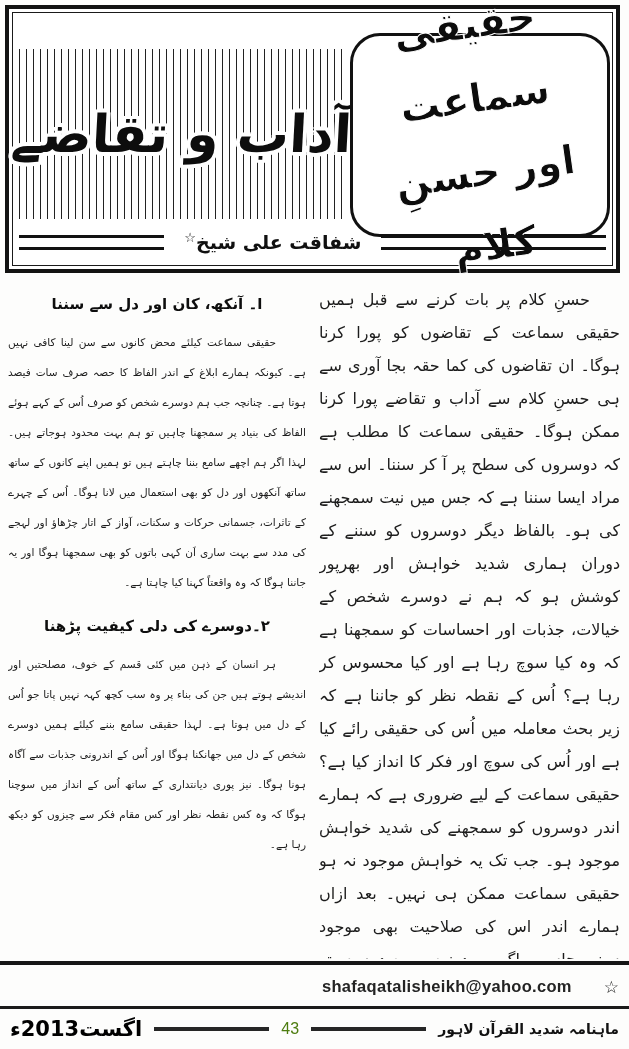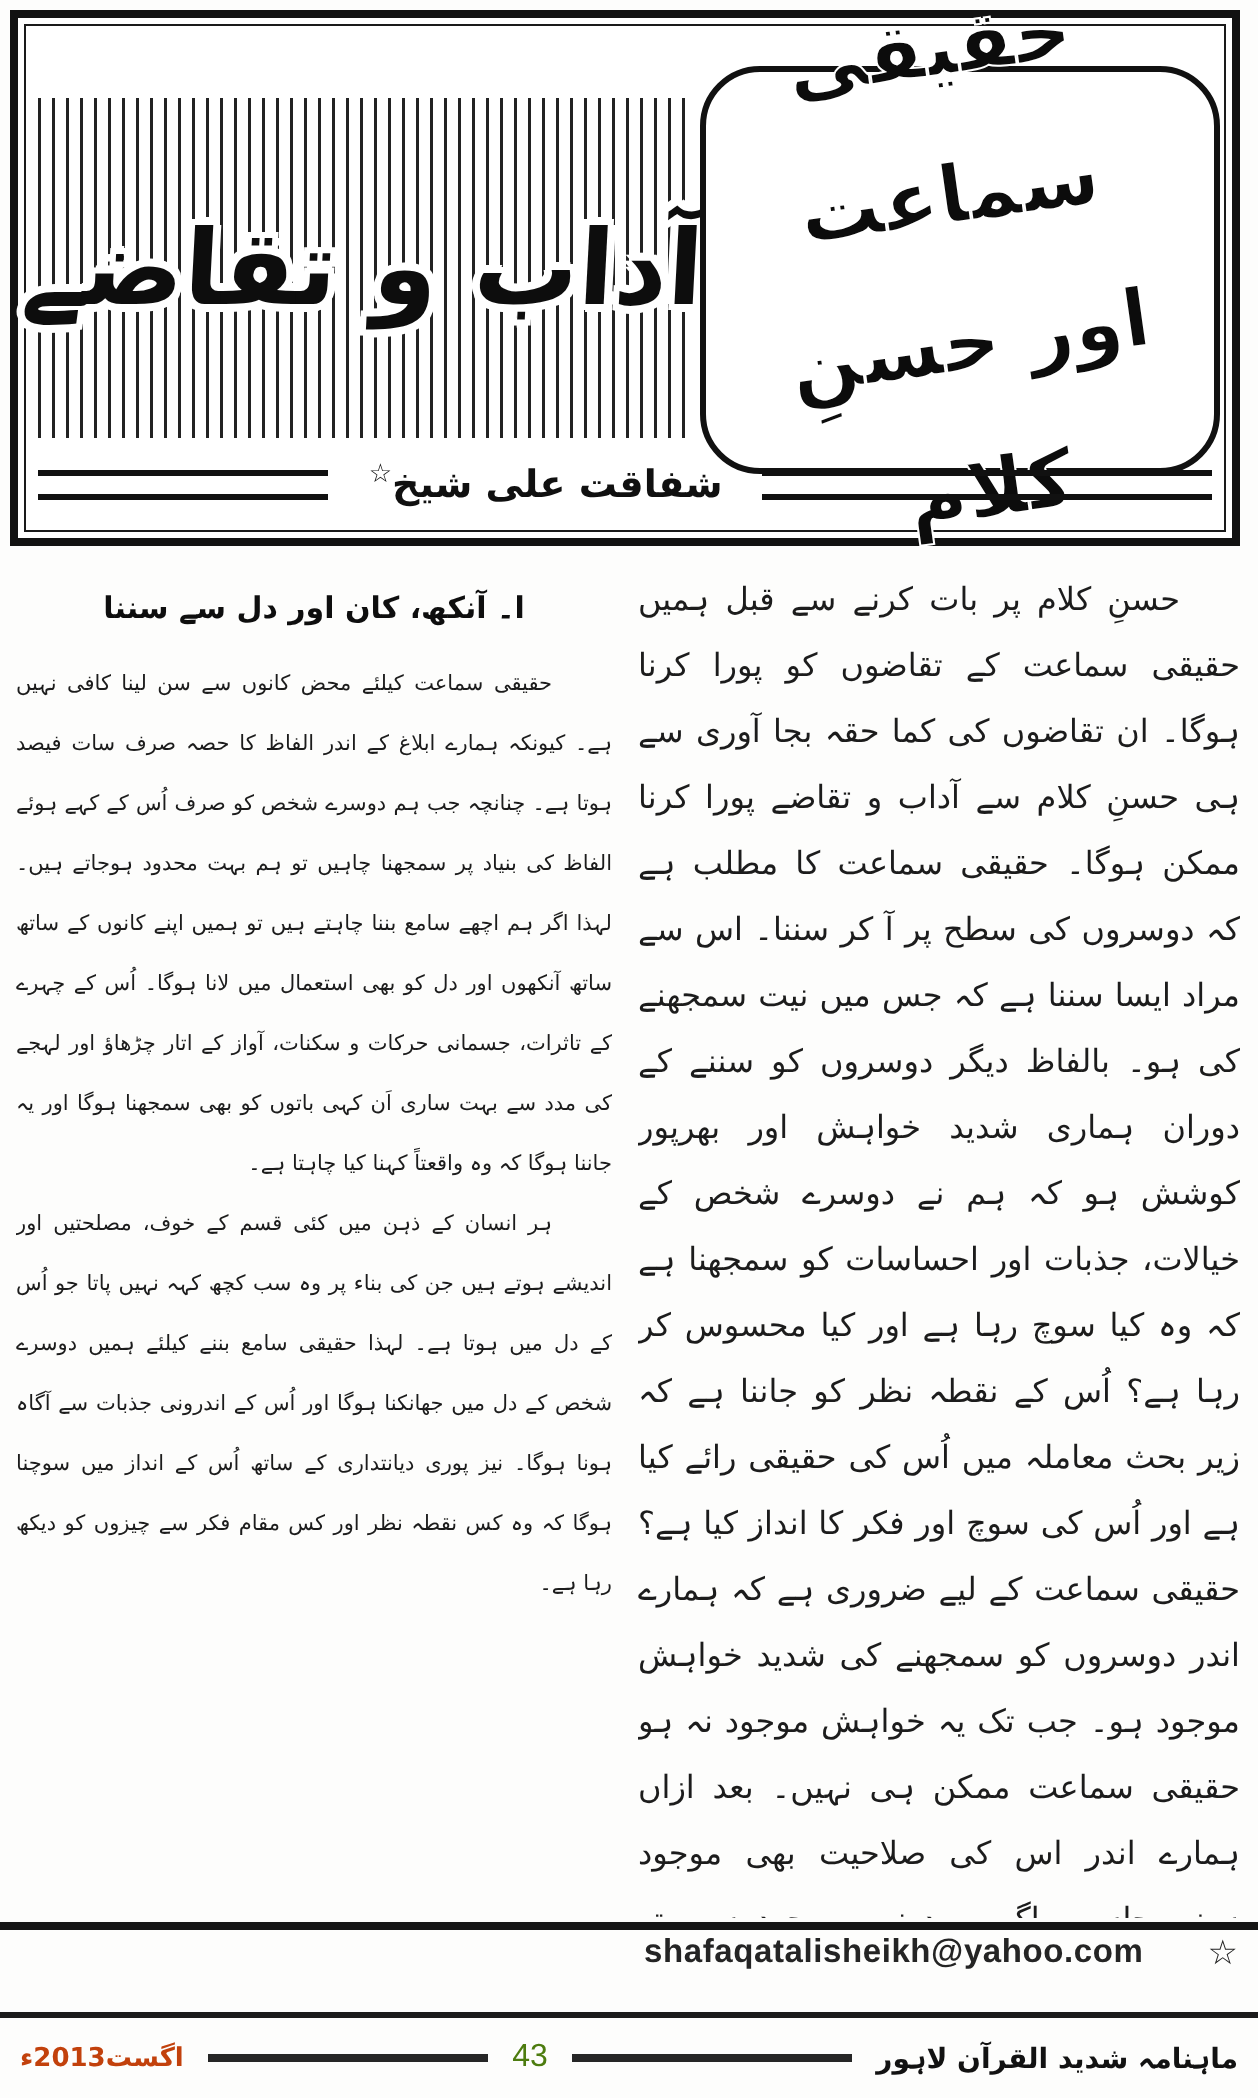--- a/index.html
+++ b/index.html
@@ -31,26 +31,26 @@
   
   .column{position:absolute;top:283px;height:676px;direction:rtl;text-align:justify;color:#1c1c1c;overflow:hidden;}
   .col-right{left:319px;width:301px;font-size:16px;line-height:33px;}
   .col-left{left:8px;width:298px;font-size:10.5px;line-height:30px;}
   .column p{margin:0;text-indent:30px;}
   .section-heading{margin:2px 0 4px;text-align:center;font-size:15px;font-weight:bold;line-height:38px;text-indent:0;color:#0e0e0e;}
   .section-heading.second{margin-top:10px;}
 
   
   .rule-thick{position:absolute;left:0;top:961px;width:629px;height:4px;background:#161616;}
-  .email-row{position:absolute;left:0;top:967px;width:629px;height:39px;display:flex;align-items:flex-start;justify-content:flex-end;box-sizing:border-box;padding:0 10px;}
+  .email-row{position:absolute;left:0;top:967px;width:629px;height:39px;display:flex;align-items:center;justify-content:flex-end;box-sizing:border-box;padding:0 10px;}
   .email-text{font-family:"Liberation Sans",sans-serif;font-weight:bold;font-size:16.5px;letter-spacing:.3px;color:#242424;margin-right:32px;}
   .footer-star{font-size:17px;color:#222;}
   .rule-thin{position:absolute;left:0;top:1006px;width:629px;height:2.5px;background:#1b1b1b;}
   .bottom-row{position:absolute;left:0;top:1011px;width:629px;height:36px;display:flex;align-items:center;box-sizing:border-box;padding:0 10px;gap:12px;}
-  .issue-date{direction:rtl;white-space:nowrap;font-size:13px;font-weight:bold;color:#c2410c;}
+  .issue-date{direction:rtl;white-space:nowrap;font-size:21px;font-weight:bold;color:#000000;}
   .footer-line{flex:1;height:3.5px;background:#262626;}
   .page-number{font-family:"Liberation Sans",sans-serif;font-size:16px;color:#4d7c0f;}
   .publication{direction:rtl;white-space:nowrap;font-size:14px;font-weight:bold;color:#121212;}
 </style>
 </head>
 <body>
 
 <div class="page">
 
   <div class="header-frame">
@@ -73,20 +73,21 @@
     </div>
   </div>
 
   <div class="column col-right">
     <p>حسنِ کلام پر بات کرنے سے قبل ہمیں حقیقی سماعت کے تقاضوں کو پورا کرنا ہوگا۔ ان تقاضوں کی کما حقہ بجا آوری سے ہی حسنِ کلام سے آداب و تقاضے پورا کرنا ممکن ہوگا۔ حقیقی سماعت کا مطلب ہے کہ دوسروں کی سطح پر آ کر سننا۔ اس سے مراد ایسا سننا ہے کہ جس میں نیت سمجھنے کی ہو۔ بالفاظ دیگر دوسروں کو سننے کے دوران ہماری شدید خواہش اور بھرپور کوشش ہو کہ ہم نے دوسرے شخص کے خیالات، جذبات اور احساسات کو سمجھنا ہے کہ وہ کیا سوچ رہا ہے اور کیا محسوس کر رہا ہے؟ اُس کے نقطہ نظر کو جاننا ہے کہ زیر بحث معاملہ میں اُس کی حقیقی رائے کیا ہے اور اُس کی سوچ اور فکر کا انداز کیا ہے؟ حقیقی سماعت کے لیے ضروری ہے کہ ہمارے اندر دوسروں کو سمجھنے کی شدید خواہش موجود ہو۔ جب تک یہ خواہش موجود نہ ہو حقیقی سماعت ممکن ہی نہیں۔ بعد ازاں ہمارے اندر اس کی صلاحیت بھی موجود ہونی چاہیے۔ اگر یہ دونوں موجود ہوں تو پھر ''حقیقی سماعت'' معرض وجود میں آتی ہے۔ خواہش کو تو ہم جانتے ہی ہیں۔ جہاں تک صلاحیت کا تعلق ہے تو ہمیں جان لینا چاہیے کہ ''حقیقی سماعت'' ایک ہنر ہے جسے جاننے کیلئے مندرجہ ذیل تین تقاضوں کو ملحوظ خاطر رکھنا ضروری ہے :</p>
   </div>
 
   <div class="column col-left">
     <h3 class="section-heading">ا۔ آنکھ، کان اور دل سے سننا</h3>
     <p>حقیقی سماعت کیلئے محض کانوں سے سن لینا کافی نہیں ہے۔ کیونکہ ہمارے ابلاغ کے اندر الفاظ کا حصہ صرف سات فیصد ہوتا ہے۔ چنانچہ جب ہم دوسرے شخص کو صرف اُس کے کہے ہوئے الفاظ کی بنیاد پر سمجھنا چاہیں تو ہم بہت محدود ہوجاتے ہیں۔ لہذا اگر ہم اچھے سامع بننا چاہتے ہیں تو ہمیں اپنے کانوں کے ساتھ ساتھ آنکھوں اور دل کو بھی استعمال میں لانا ہوگا۔ اُس کے چہرے کے تاثرات، جسمانی حرکات و سکنات، آواز کے اتار چڑھاؤ اور لہجے کی مدد سے بہت ساری اَن کہی باتوں کو بھی سمجھنا ہوگا اور یہ جاننا ہوگا کہ وہ واقعتاً کہنا کیا چاہتا ہے۔</p>
+    <h3 class="section-heading second">۲۔دوسرے کی دلی کیفیت پڑھنا</h3>
     <p>ہر انسان کے ذہن میں کئی قسم کے خوف، مصلحتیں اور اندیشے ہوتے ہیں جن کی بناء پر وہ سب کچھ کہہ نہیں پاتا جو اُس کے دل میں ہوتا ہے۔ لہذا حقیقی سامع بننے کیلئے ہمیں دوسرے شخص کے دل میں جھانکنا ہوگا اور اُس کے اندرونی جذبات سے آگاہ ہونا ہوگا۔ نیز پوری دیانتداری کے ساتھ اُس کے انداز میں سوچنا ہوگا کہ وہ کس نقطہ نظر اور کس مقام فکر سے چیزوں کو دیکھ رہا ہے۔</p>
   </div>
 
   <div class="rule-thick"></div>
 
   <div class="email-row">
     <span class="email-text">shafaqatalisheikh@yahoo.com</span>
     <span class="footer-star">☆</span>
   </div>
 

